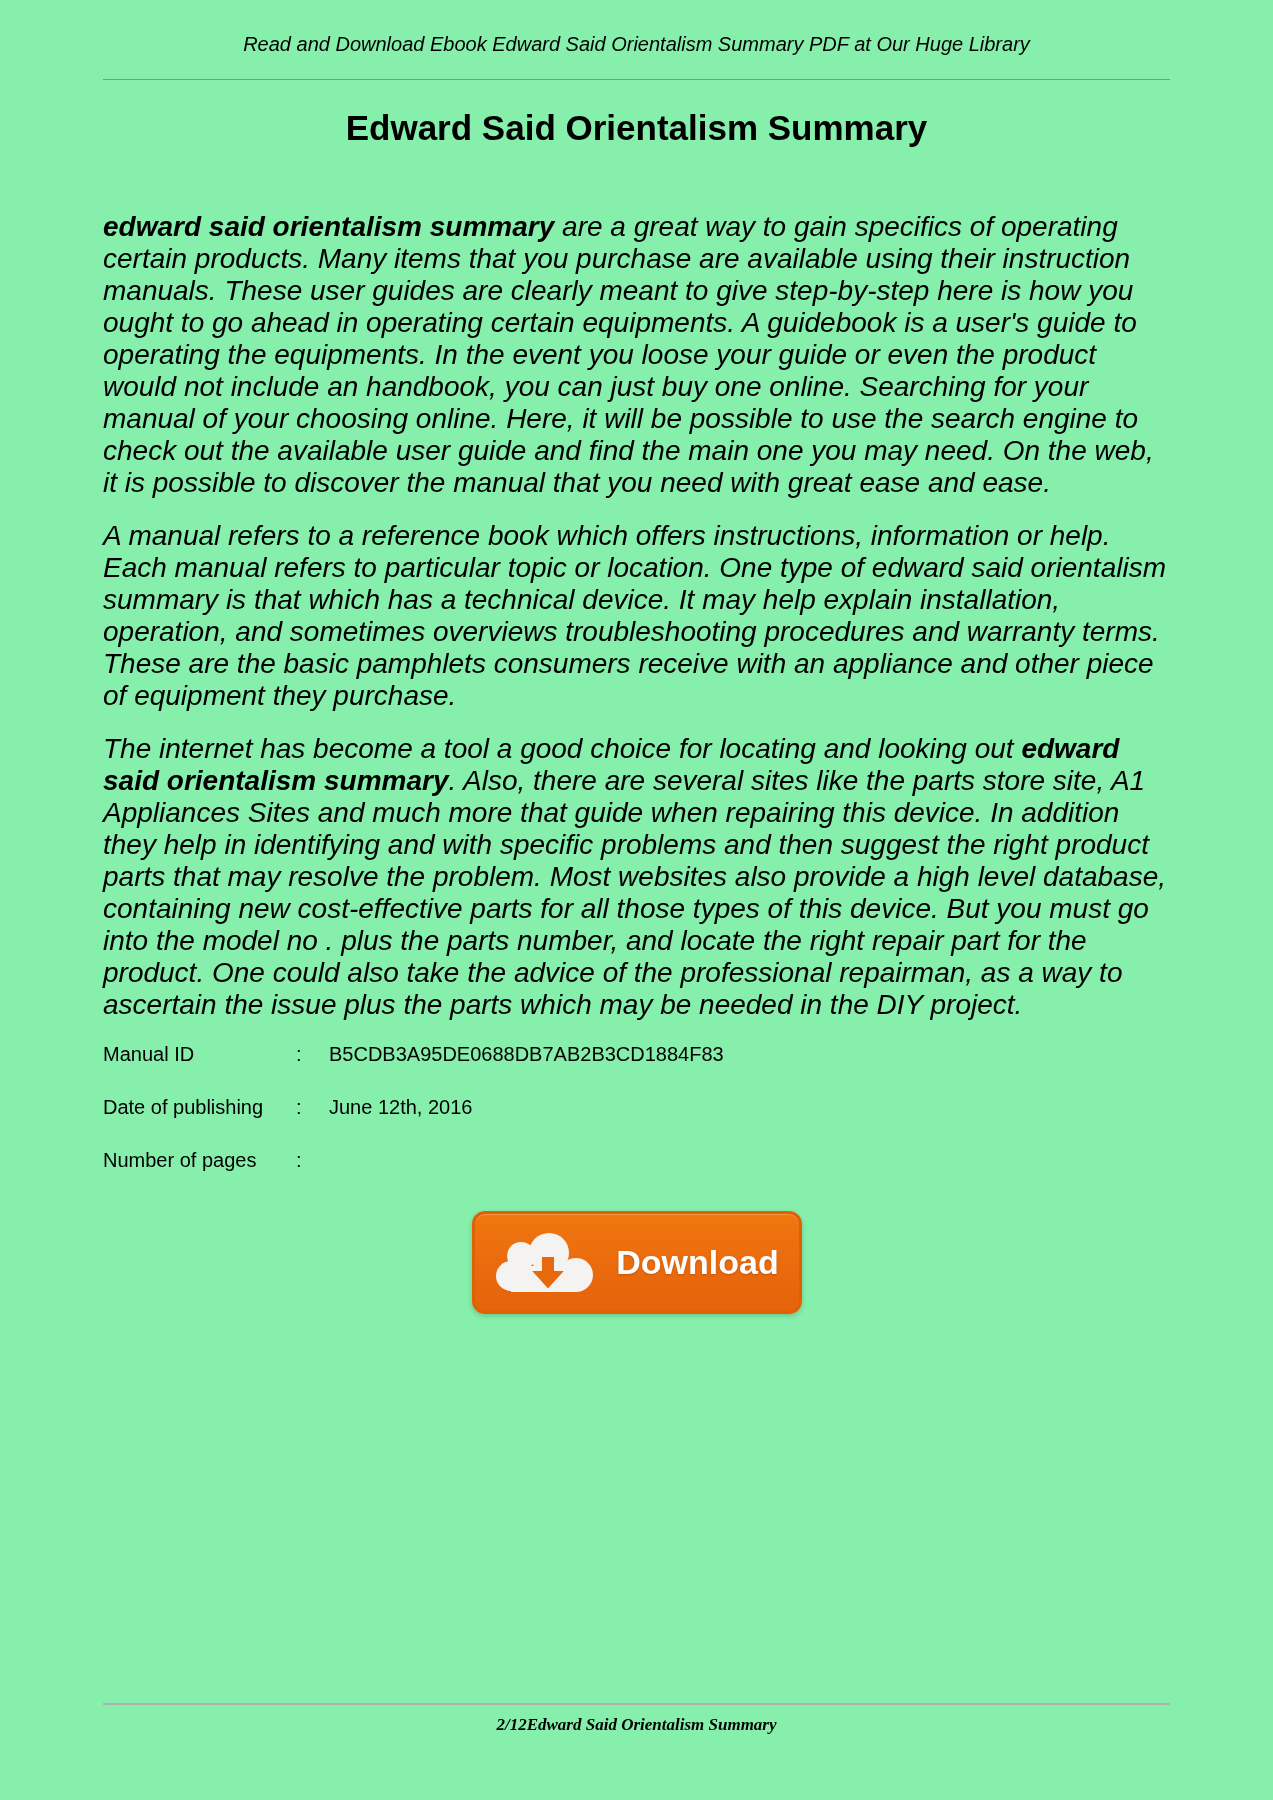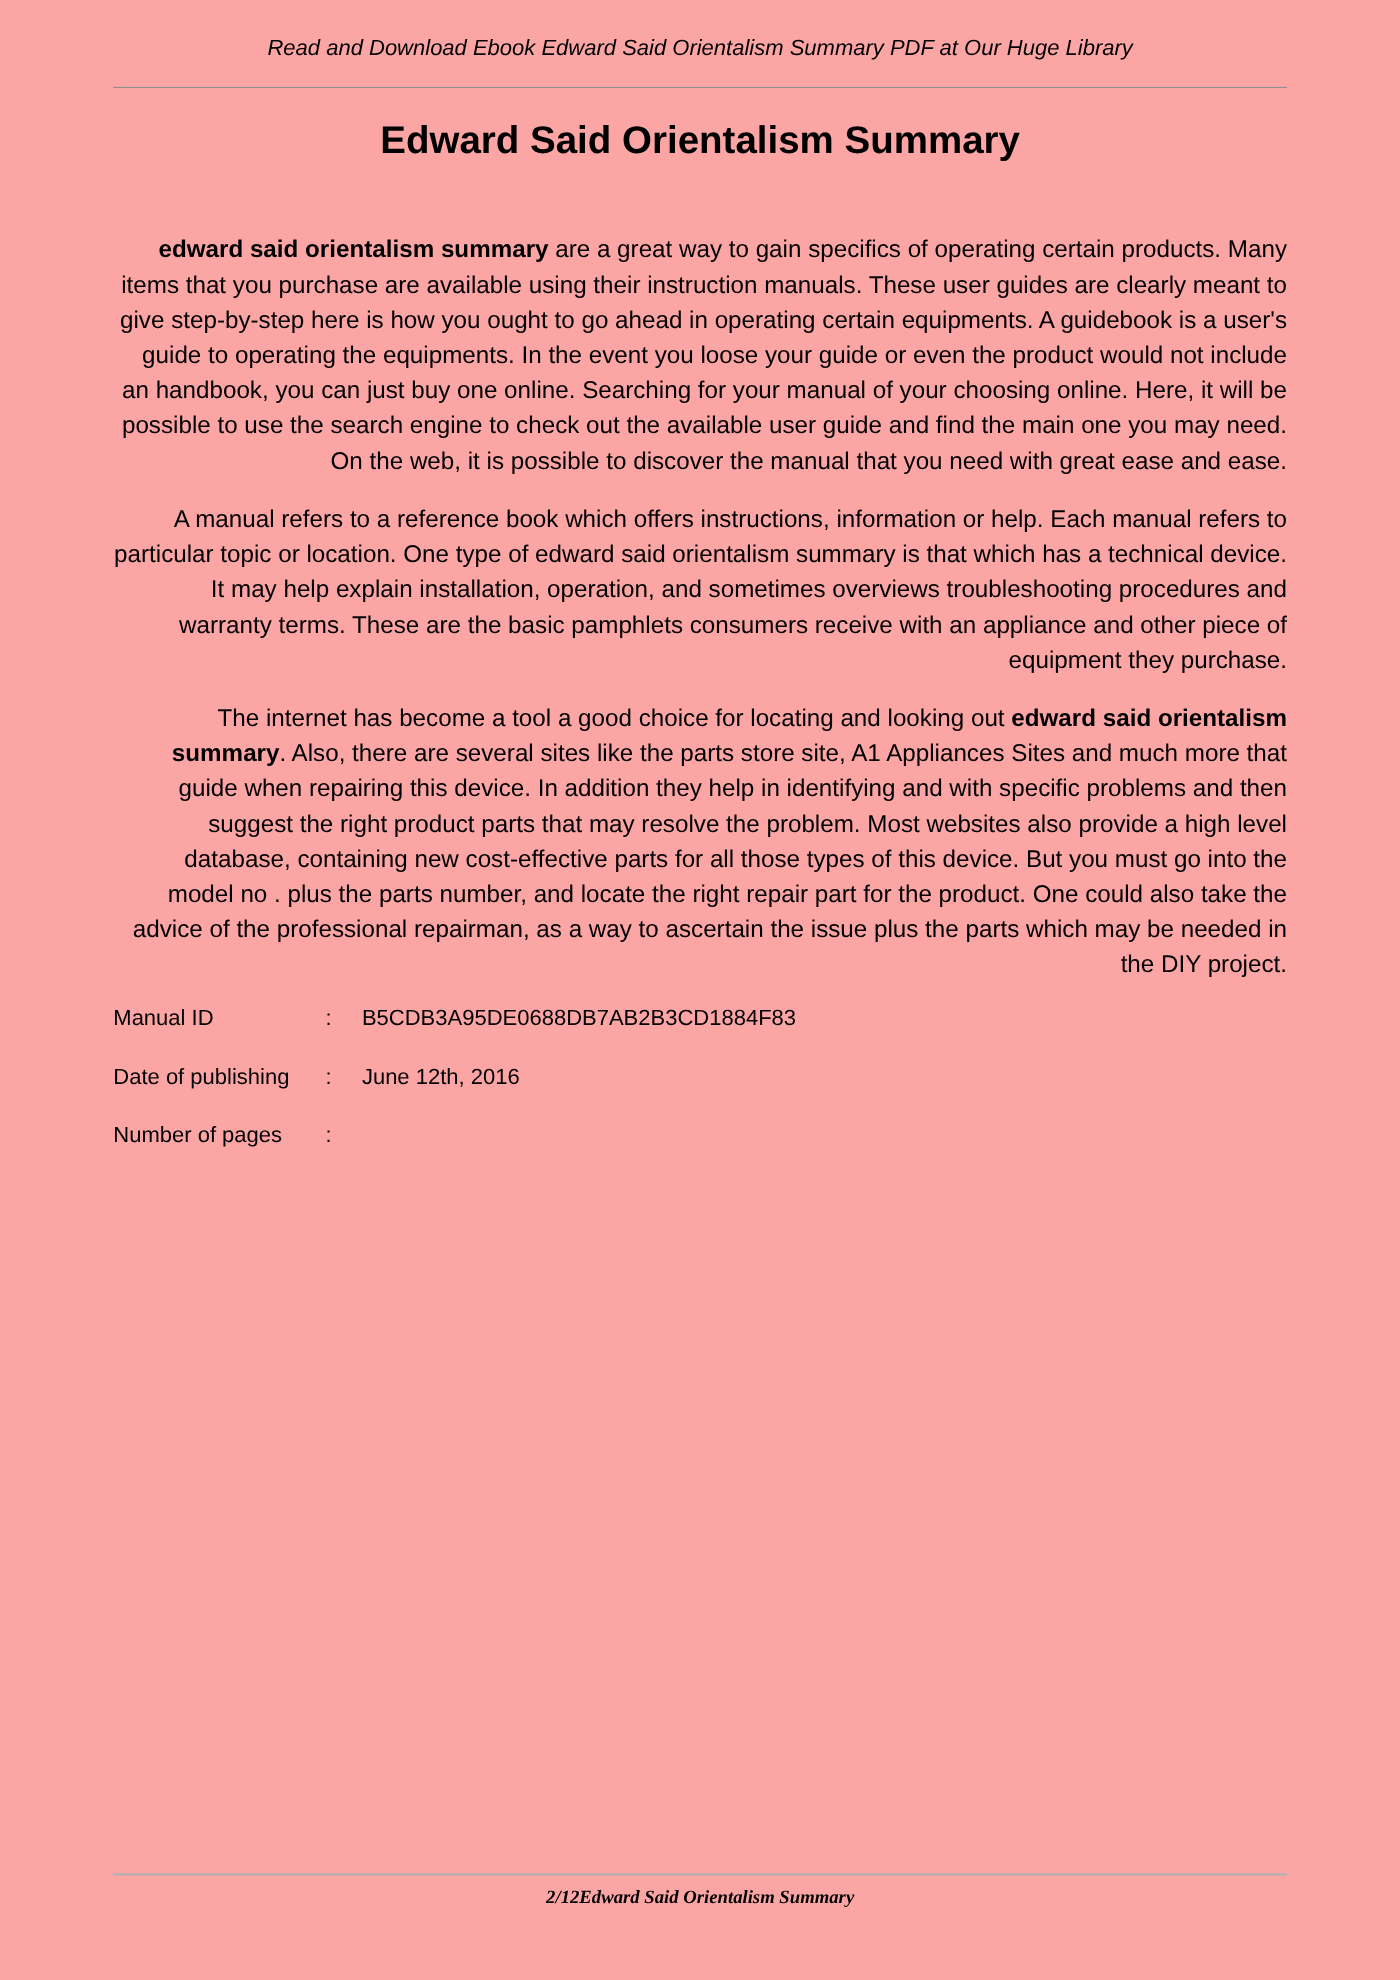--- a/index.html
+++ b/index.html
@@ -7,21 +7,21 @@
   body {
     width:1273px; height:1800px;
     font-family:"Liberation Sans", sans-serif;
     color:#000;
     position:relative;
     overflow:hidden;
   }
   .page {
     position:relative;
     width:1273px; height:1800px;
-    background:#fca5a5;
+    background:#86efac;
   }
   .content { padding:0 103px; }
 
   
   .doc-header {
     padding-top:32px;
     text-align:center;
     font-style:italic;
     font-size:20px;
     line-height:24px;
@@ -39,24 +39,25 @@
     text-align:center;
     font-size:35px;
     line-height:42px;
     font-weight:bold;
     letter-spacing:0;
   }
 
   
   .body-text { margin-top:62px; }
   .body-text p {
-    font-size:22px;
+    font-size:28px;
     line-height:32px;
     margin:0 0 21px 0;
-    text-align:right;
+    text-align:left;
+    font-style:italic;
   }
   .body-text b { font-weight:bold; }
 
   
   .download-link {
     display:inline-block;
     margin:0;
     font-size:29px;
     line-height:40px;
     color:#2B2BA0;
@@ -149,20 +150,35 @@
         <span class="meta-label">Date of publishing</span>
         <span class="meta-sep">:</span>
         <span class="meta-value">June 12th, 2016</span>
       </div>
       <div class="meta-row">
         <span class="meta-label">Number of pages</span>
         <span class="meta-sep">:</span>
       </div>
     </div>
 
+    <div class="btn-wrap">
+      <div class="download-button">
+        <svg class="cloud-icon" width="104" height="66" viewBox="0 0 104 66" xmlns="http://www.w3.org/2000/svg">
+          <g fill="#f4f3f1">
+            <circle cx="27" cy="26" r="14"></circle>
+            <circle cx="55" cy="23" r="20"></circle>
+            <circle cx="17" cy="46" r="15"></circle>
+            <circle cx="82" cy="45" r="17"></circle>
+            <rect x="17" y="36" width="65" height="26"></rect>
+          </g>
+          <path d="M47 26 h14 v14 h11 L54 60 36 40 h11 z" fill="#e8680c" stroke="#f4f3f1" stroke-width="2"></path>
+        </svg>
+        <span class="btn-label">Download</span>
+      </div>
+    </div>
 
   </div>
 
   <div class="doc-footer">
     <hr class="footer-rule">
     <div class="footer-row">
       <span>2/12</span>
       <span>Edward Said Orientalism Summary</span>
     </div>
   </div>

